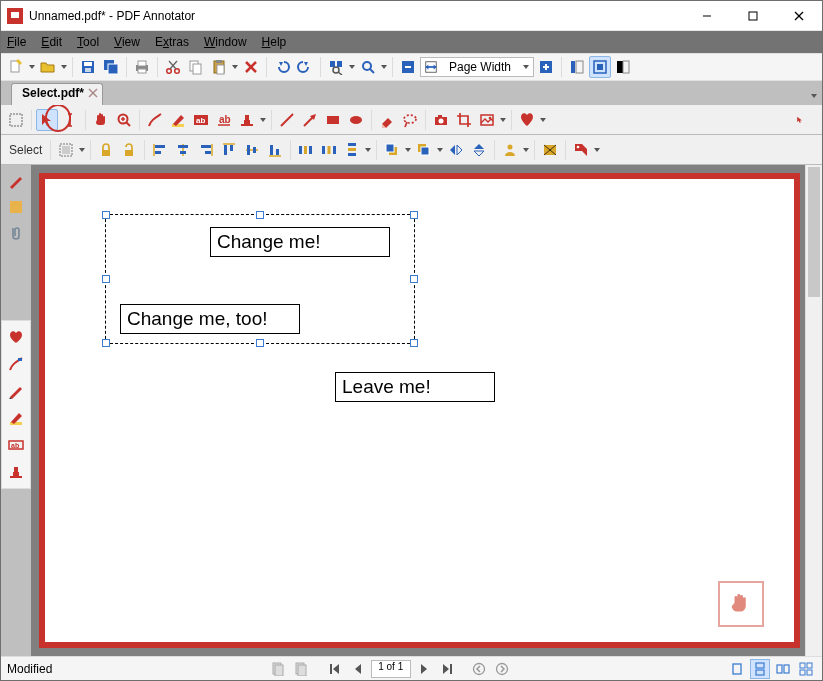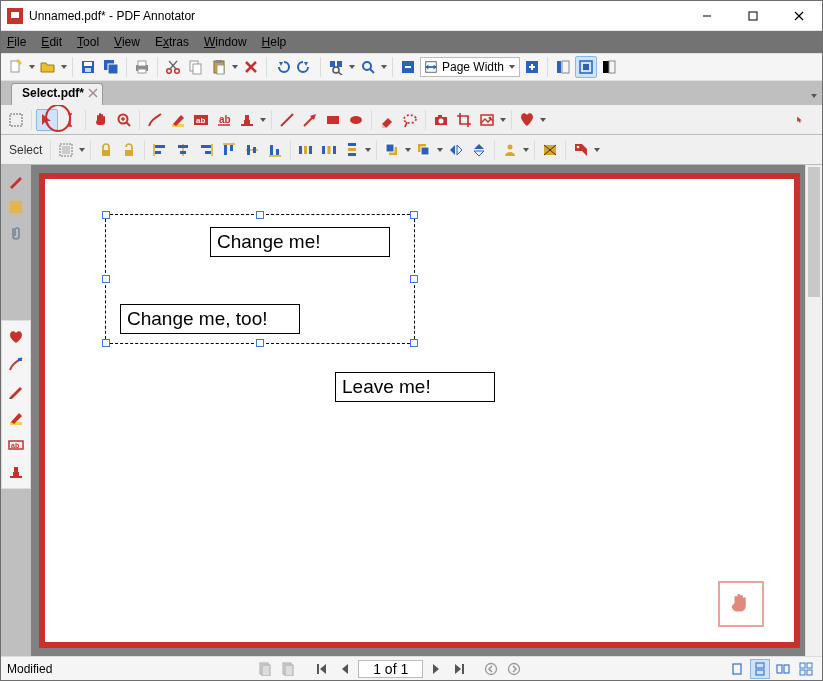--- a/index.html
+++ b/index.html
@@ -66,21 +66,21 @@
   }
   .tb-btn{
     width:22px;height:22px;display:flex;align-items:center;justify-content:center;
     border-radius:2px;position:relative;
   }
   .tb-btn svg{width:16px;height:16px;}
   .sep{width:1px;height:20px;background:#dcdcdc;margin:0 3px;}
   .dd-arrow{width:8px;height:22px;display:flex;align-items:center;justify-content:center;}
   .dd-arrow:after{content:"";border-left:3px solid transparent;border-right:3px solid transparent;border-top:4px solid #555;}
   .zoom-combo{
-    height:20px;border:1px solid #bbb;display:flex;align-items:center;padding:0 3px;background:#fff;gap:4px;
+    height:20px;border:1px solid #bbb;display:flex;align-items:center;padding:0 3px;background:#fff;gap:11px;
   }
   .tb-btn.active,.vm-btn.active{background:var(--blue-sel);border:1px solid #8ab6e8;}
   
   .tabbar{
     height:24px;background:#bfbfbf;display:flex;align-items:flex-end;position:relative;
     padding-left:10px;
   }
   .tab{
     background:#f0f0f0;height:22px;border:1px solid #999;border-bottom:none;
     padding:2px 18px 2px 10px;font-weight:bold;font-size:12px;
@@ -156,21 +156,21 @@
     border-left:1px solid #ddd;
   }
   .vscroll-thumb{position:absolute;left:2px;right:2px;top:2px;height:130px;background:#c8c8c8;}
   
   .statusbar{
     height:24px;background:#f5f5f5;border-top:1px solid #ddd;
     display:flex;align-items:center;padding:0 6px;font-size:12px;gap:3px;
   }
   .statusbar .spacer{flex:1;}
   .page-input{
-    width:65px;height:18px;border:1px solid #bbb;background:#fff;text-align:center;font-size:14px;
+    width:40px;height:18px;border:1px solid #bbb;background:#fff;text-align:center;font-size:10px;
   }
   .sb-btn{width:20px;height:20px;display:flex;align-items:center;justify-content:center;border-radius:2px;}
   .vm-btn{width:20px;height:20px;display:flex;align-items:center;justify-content:center;}
 </style>
 </head>
 <body>
 
 <div class="window">
 
   <div class="titlebar">

